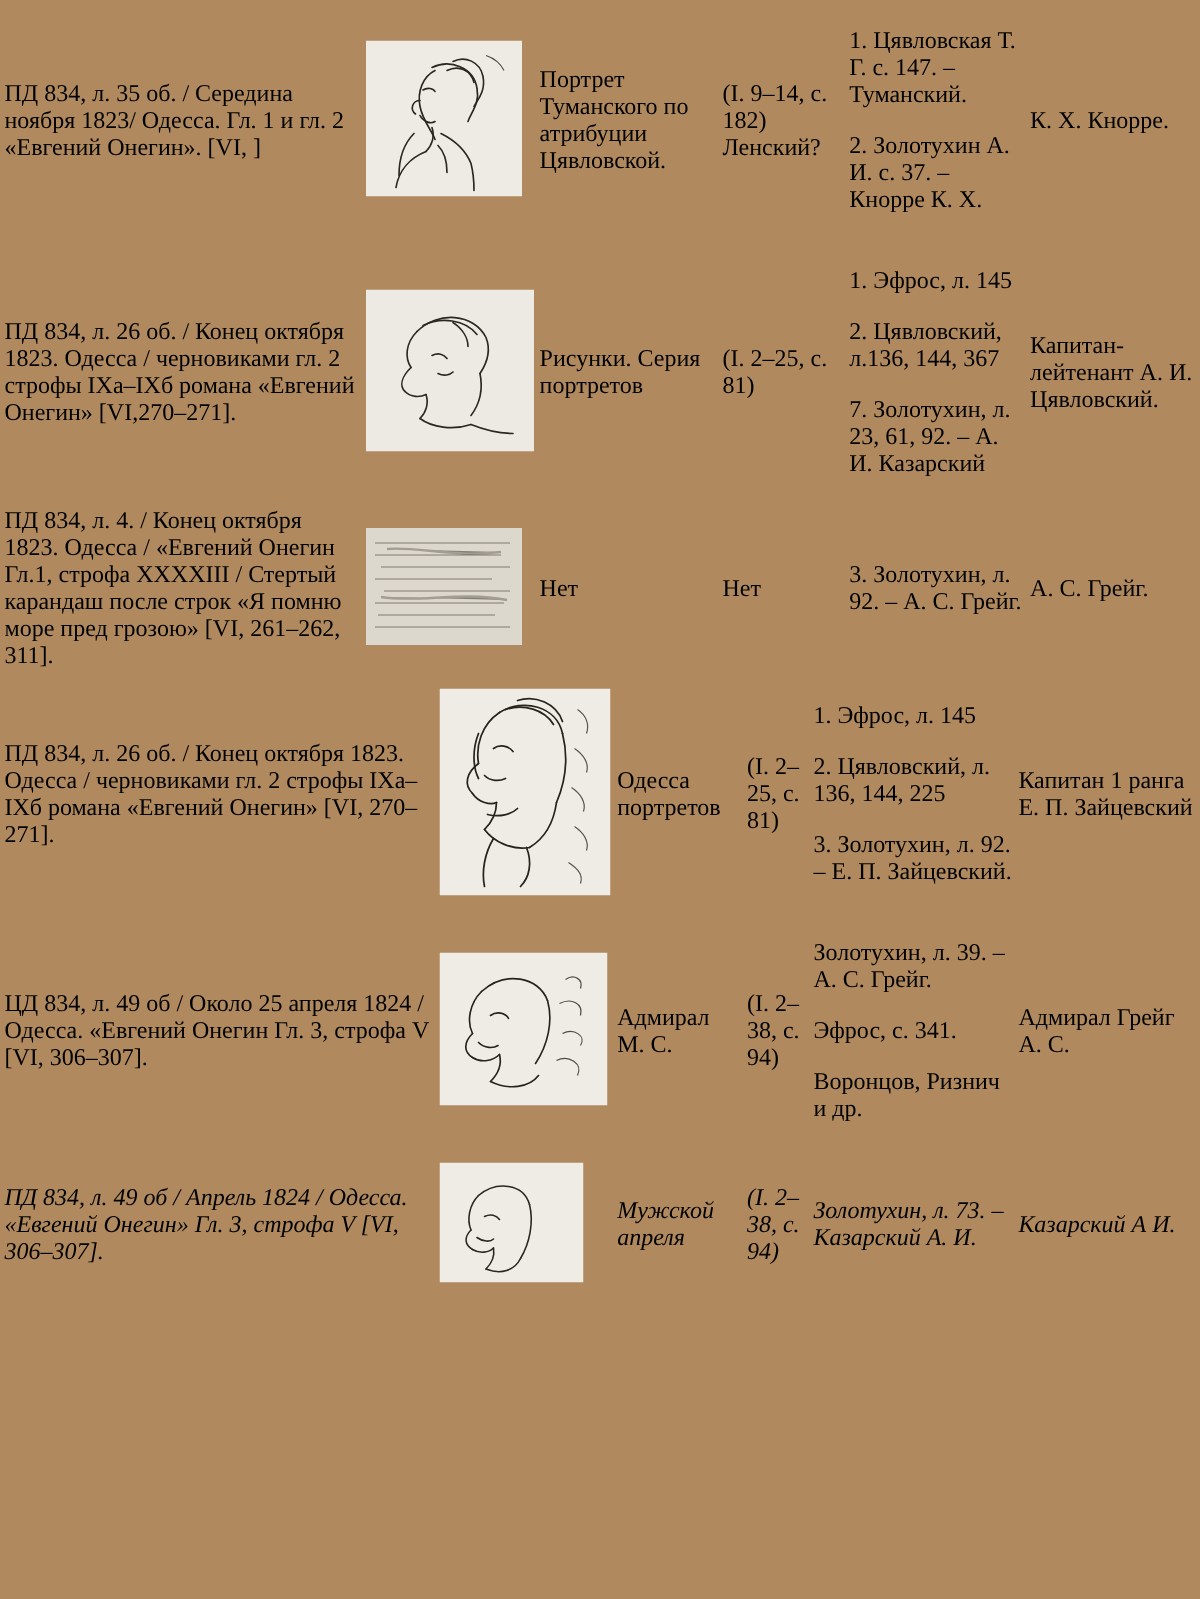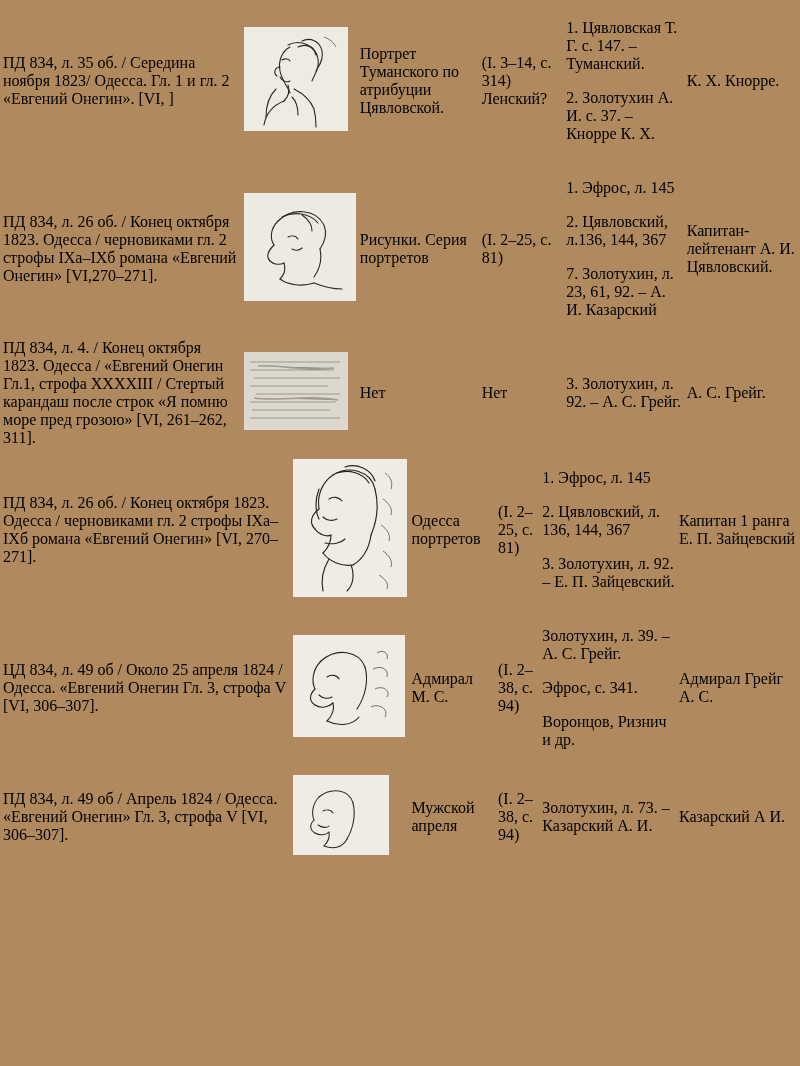--- a/index.html
+++ b/index.html
@@ -254,21 +254,21 @@
               <path d="M58 14 C66 10, 76 14, 78 24 C80 34, 74 40, 72 44"></path>
               <path d="M32 62 C26 68, 22 78, 22 90"></path>
               <path d="M48 70 C52 74, 54 80, 54 88"></path>
             </g>
             <g fill="none" stroke="#4a463f" stroke-width="0.7">
               <path d="M80 10 C86 12, 90 16, 92 20"></path>
             </g>
           </svg>
         </td>
         <td class="fs9">Портрет Туманского по атрибуции Цявловской.</td>
-        <td class="fs85">(I. 3–14, с. 314) Ленский?</td>
+        <td class="fs85">(I. 9–14, с. 182) Ленский?</td>
         <td>
           <p class="cell-p fs85">1. Цявловская Т. Г. с. 147. – Туманский.</p>
           <p class="cell-p fs85">2. Золотухин А. И. с. 37. – Кнорре К. Х.</p>
         </td>
         <td class="fs85">К. Х. Кнорре.</td>
       </tr>
 
       <tr style="height:146px;">
         <td class="fs8">ПД 834, л. 26 об. / Конец октября 1823. Одесса / черновиками гл. 2 строфы IXa–IXб романа «Евгений Онегин» [VI,270–271].</td>
         <td>
@@ -375,21 +375,21 @@
               <path d="M88 66 C94 70, 98 76, 96 82"></path>
               <path d="M90 92 C96 96, 100 102, 98 108"></path>
               <path d="M86 116 C92 120, 96 124, 94 130"></path>
             </g>
           </svg>
         </td>
         <td class="fs9">Одесса портретов</td>
         <td class="fs85">(I. 2–25, с. 81)</td>
         <td>
           <p class="cell-p fs8">1. Эфрос, л. 145</p>
-          <p class="cell-p fs8">2. Цявловский, л. 136, 144, 367</p>
+          <p class="cell-p fs8">2. Цявловский, л. 136, 144, 225</p>
           <p class="cell-p fs8">3. Золотухин, л. 92. – Е. П. Зайцевский.</p>
         </td>
         <td class="fs8">Капитан 1 ранга Е. П. Зайцевский</td>
       </tr>
 
       <tr style="height:118px;">
         <td class="fs75 ital">ЦД 834, л. 49 об / Около 25 апреля 1824 / Одесса. «Евгений Онегин Гл. 3, строфа V [VI, 306–307].</td>
         <td>
           <svg class="sketch" width="112" height="102" viewBox="0 0 112 102">
             <rect width="112" height="102" fill="#efece5"></rect>
@@ -415,21 +415,21 @@
         <td class="fs9">Адмирал М. С.</td>
         <td class="fs85">(I. 2–38, с. 94)</td>
         <td>
           <p class="cell-p fs75">Золотухин, л. 39. – А. С. Грейг.</p>
           <p class="cell-p fs75">Эфрос, с. 341.</p>
           <p class="cell-p fs75">Воронцов, Ризнич и др.</p>
         </td>
         <td class="fs8">Адмирал Грейг А. С.</td>
       </tr>
 
-      <tr style="height:98px;">
+      <tr style="height:98px;font-style:italic;">
         <td class="fs7 ital">ПД 834, л. 49 об / Апрель 1824 / Одесса. «Евгений Онегин» Гл. 3, строфа V [VI, 306–307].</td>
         <td>
           <svg class="sketch" width="96" height="80" viewBox="0 0 96 80">
             <rect width="96" height="80" fill="#efece5"></rect>
             <g fill="none" stroke="#2a2722" stroke-width="1.05" stroke-linecap="round">
               <path d="M26 22 C38 12, 56 14, 60 28"></path>
               <path d="M26 22 C20 28, 18 38, 21 45"></path>
               <path d="M21 45 C16 50, 17 55, 22 58"></path>
               <path d="M22 58 C27 61, 33 60, 36 57"></path>
               <path d="M36 57 C37 63, 34 68, 31 71"></path>

